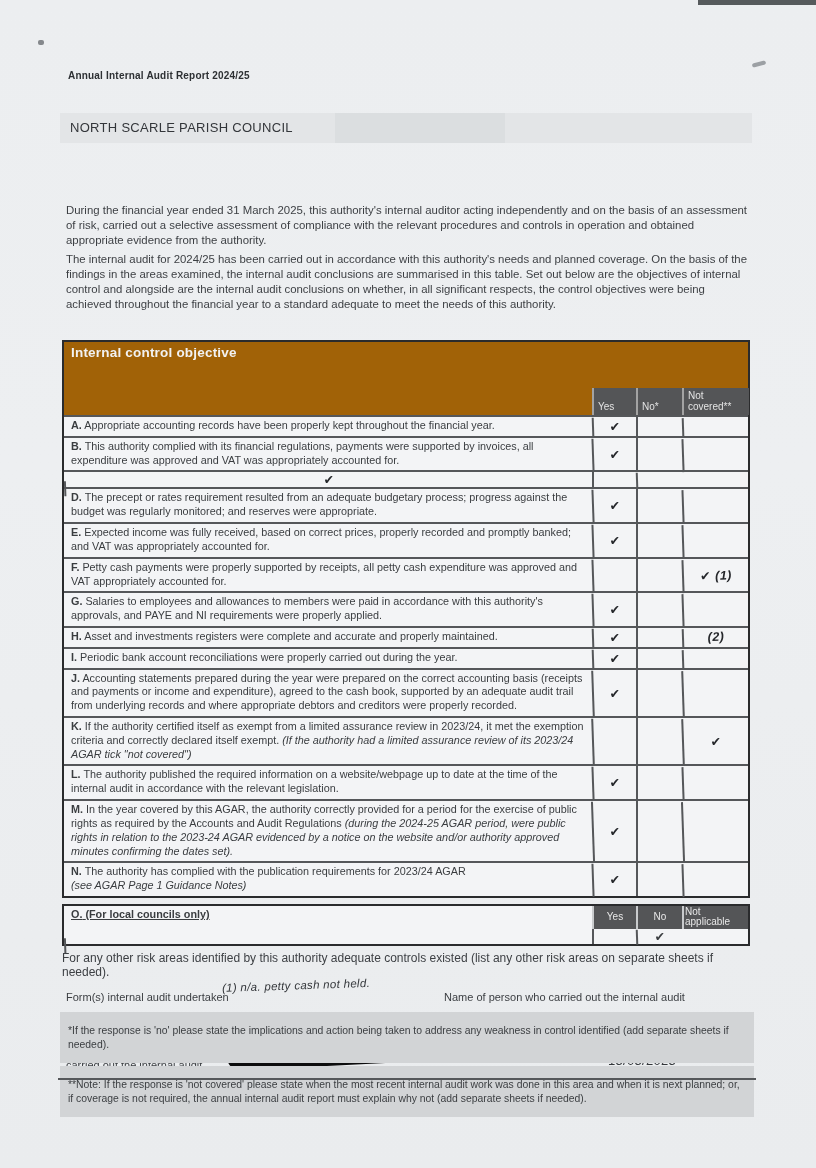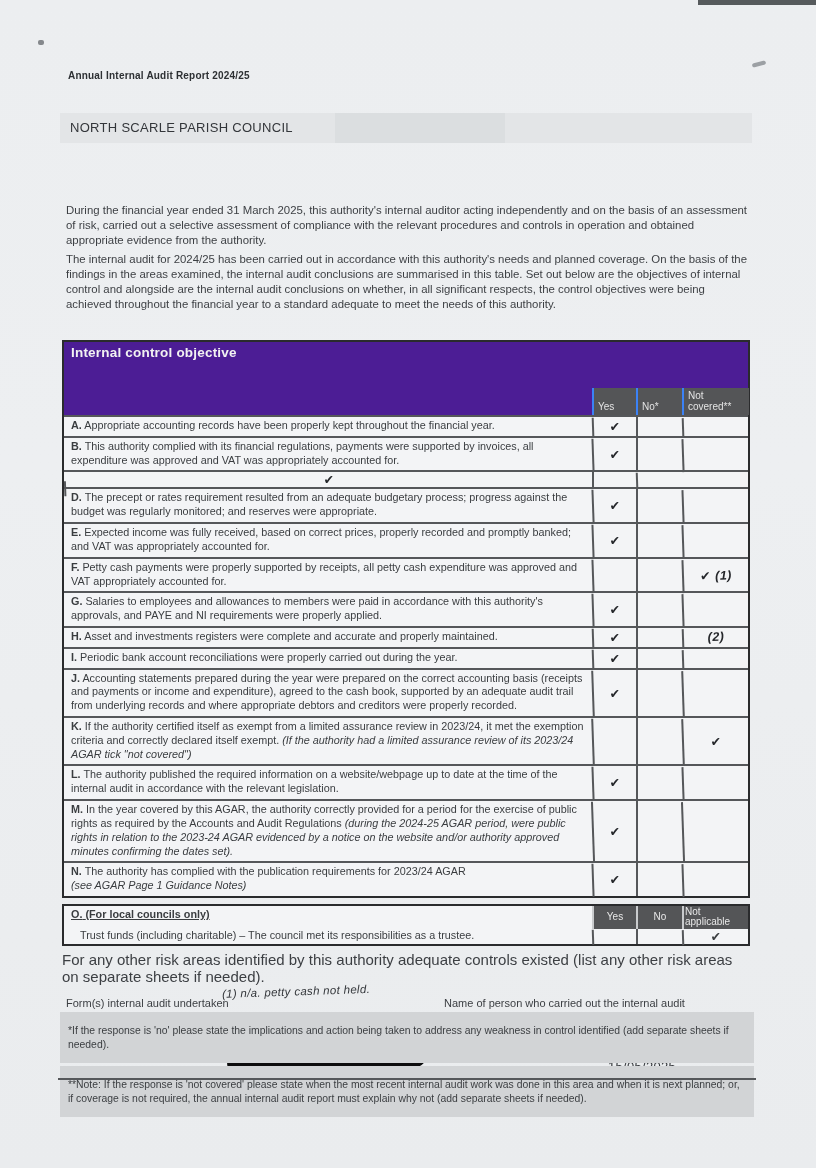--- a/index.html
+++ b/index.html
@@ -19,39 +19,39 @@
   .band .patch{position:absolute;top:0;height:100%;background:#d8dbde;opacity:.75;}
   .band-text{position:relative;font-size:13px;color:#33363a;padding:7px 0 0 10px;letter-spacing:.3px;}
   .council-band{top:113px;height:30px;}
   .url-band{top:157px;height:29px;}
   .para{position:absolute;left:66px;width:686px;font-size:11.4px;line-height:1.33;color:#3c3f43;text-align:left;}
   .p1{top:203px;}
   .p2{top:252px;}
 
   .lower{position:absolute;left:62px;top:340px;width:688px;}
   .itable{border:2px solid #2a2b2d;background:#f3f4f6;}
-  .thead{display:grid;grid-template-columns:528px 44px 46px 1fr;background:#4c1d95;}
+  .thead{display:grid;grid-template-columns:528px 44px 46px 1fr;background:#a16207;}
   .thead .hobj{color:#f2f2f2;font-size:13.5px;font-weight:bold;padding:3px 0 14px 7px;letter-spacing:.2px;}
-  .thead .hcol{background:#545557;color:#e3e3e3;font-size:10px;display:flex;align-items:flex-end;justify-content:flex-start;padding:2px 18px 3px 4px;border-left:2px solid #3b82f6;line-height:1.1;margin-top:46px;}
+  .thead .hcol{background:#545557;color:#e3e3e3;font-size:10px;display:flex;align-items:flex-end;justify-content:flex-start;padding:2px 18px 3px 4px;border-left:2px solid #a3a3a3;line-height:1.1;margin-top:46px;}
   .trow{display:grid;grid-template-columns:528px 44px 46px 1fr;border-top:2px solid #55575a;background:#f3f4f6;}
   .trow:first-of-type{border-top:none;}
   .cell{padding:2px 6px 3px 7px;font-size:10.8px;line-height:1.28;}
   .cell .rid{font-weight:bold;}
   .cell .it{font-style:italic;}
   .tickc{border-left:2px solid #55575a;display:flex;align-items:center;justify-content:center;font-size:12.5px;font-weight:bold;color:#24262a;padding:0;white-space:nowrap;overflow:visible;}
   .hwtick{font-style:italic;transform:rotate(-2deg);letter-spacing:.5px;}
 
   .otable{margin-top:6px;border:2px solid #2a2b2d;background:#f3f4f6;}
   .orow{display:grid;grid-template-columns:528px 44px 46px 1fr;}
   .orow .ohead{background:#545557;color:#e8e8e8;font-size:10px;display:flex;align-items:center;justify-content:center;border-left:2px solid #c9cbcd;line-height:1.05;padding:1px;}
   .orow .olabel{font-size:10.8px;font-weight:bold;padding:2px 6px 0 7px;text-decoration:underline;}
   .orow .otext{font-size:10.8px;padding:0 6px 3px 16px;}
   .orow .otick{border-left:2px solid #55575a;display:flex;align-items:center;justify-content:center;font-size:12.5px;font-weight:bold;}
 
-  .risk-note{margin-top:5px;font-size:15px;color:#3c3f43;}
+  .risk-note{margin-top:5px;font-size:12px;color:#3c3f43;}
 
   .details{position:relative;height:108px;margin-top:4px;}
   .dlabel{position:absolute;font-size:11px;color:#3b3e42;}
   .dval{position:absolute;font-size:13px;color:#33363a;letter-spacing:.3px;}
   .shade{background:#e0e2e5;padding:1px 10px 2px 4px;}
   .hw{font-style:italic;color:#33363a;letter-spacing:.3px;}
   .hw-note1{position:absolute;left:160px;top:-4px;width:170px;font-size:11.5px;transform:rotate(-2deg);line-height:1.15;}
   .hw-note2{position:absolute;left:100px;top:29px;width:230px;font-size:11.5px;transform:rotate(-1.5deg);line-height:1.2;}
   .redaction{position:absolute;left:165px;top:56px;width:200px;height:27px;background:#0c0c0d;border-radius:13px;transform:rotate(-3deg);}
   .pen-loop{position:absolute;left:253px;top:84px;width:38px;height:12px;border:2px solid #4a4d50;border-top:none;border-radius:0 0 18px 18px;transform:rotate(-4deg);}
@@ -194,21 +194,20 @@
     </div>
 
     <div class="otable">
       <div class="orow">
         <div class="olabel"><span class="rid">O.</span> <span>(For local councils only)</span></div>
         <div class="ohead">Yes</div>
         <div class="ohead">No</div>
         <div class="ohead">Not applicable</div>
       </div>
       <div class="orow">
-        <div class="otext">Trust funds (including charitable) – The council met its responsibilities as a trustee.</div>
         <div class="otick hwtick"></div>
         <div class="otick"></div>
         <div class="otick hwtick">✔</div>
       </div>
     </div>
 
     <div class="risk-note">For any other risk areas identified by this authority adequate controls existed (list any other risk areas on separate sheets if needed).</div>
 
     <div class="details">
       <div class="dlabel" style="left:4px;top:8px;">Form(s) internal audit undertaken</div>

